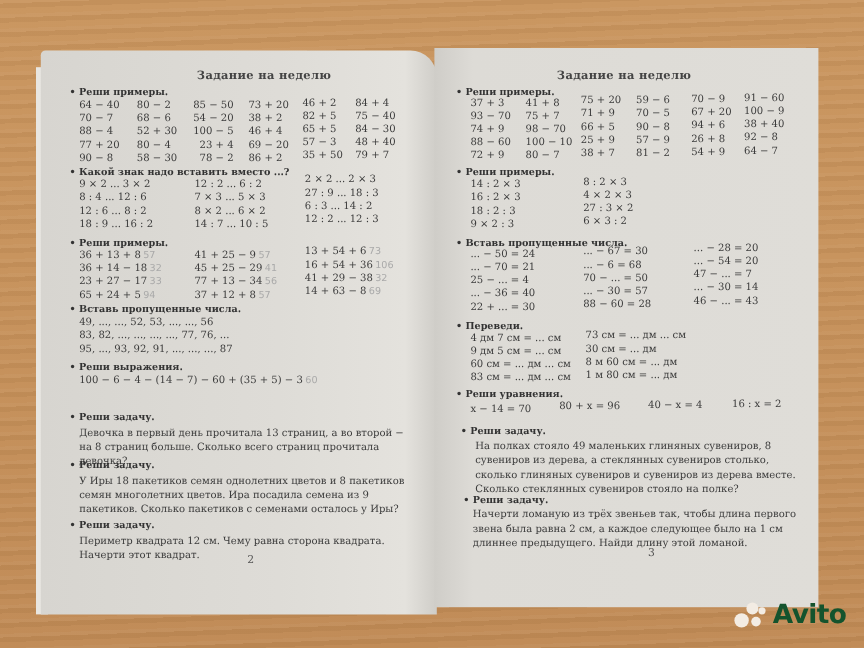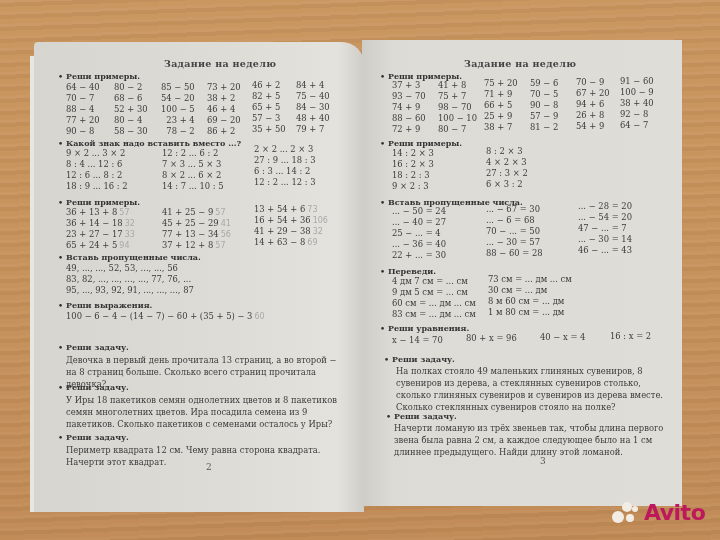--- a/index.html
+++ b/index.html
@@ -19,21 +19,21 @@
   .title{font-size:9.5px;font-weight:bold;letter-spacing:0.3px;color:#444;}
   .sec{font-size:8px;font-weight:bold;color:#333;}
   .sec::before{content:"• ";}
   .t{font-size:8.4px;color:#3b3b3b;line-height:11px;}
   .ans{color:#a9a9a9;font-family:"DejaVu Sans","Liberation Sans",sans-serif;font-size:8px;margin-left:2px;}
   .para{white-space:normal;font-size:8.4px;line-height:12px;color:#3b3b3b;}
   .pn{font-size:9px;color:#555;}
   .avito{position:absolute;left:612px;top:500px;display:flex;align-items:center;gap:4px;}
   .dots{position:relative;width:28px;height:22px;}
   .dot{position:absolute;background:#f3ece3;border-radius:50%;}
-  .avito-text{font-family:"DejaVu Sans","Liberation Sans",sans-serif;font-size:22px;font-weight:bold;color:#be185d;letter-spacing:-0.5px;}
+  .avito-text{font-family:"DejaVu Sans","Liberation Sans",sans-serif;font-size:22px;font-weight:bold;color:#14532d;letter-spacing:-0.5px;}
 </style>
 </head>
 <body>
 
 <div class="grain"></div>
 
 <div class="page-left-under"></div>
 
 <div class="page page-left">
   <div class="abs title" style="left:130px;top:16px;">Задание на неделю</div>
@@ -203,21 +203,21 @@
   <div class="abs" style="left:124px;top:106px;">
     <div class="t">8 : 2 × 3</div>
     <div class="t">4 × 2 × 3</div>
     <div class="t">27 : 3 × 2</div>
     <div class="t">6 × 3 : 2</div>
   </div>
 
   <div class="abs sec" style="left:18px;top:157px;">Вставь пропущенные числа.</div>
   <div class="abs" style="left:30px;top:166px;">
     <div class="t">... − 50 = 24</div>
-    <div class="t">... − 40 = 27</div>
+    <div class="t">... − 70 = 21</div>
     <div class="t">25 − ... = 4</div>
     <div class="t">... − 36 = 40</div>
     <div class="t">22 + ... = 30</div>
   </div>
   <div class="abs" style="left:124px;top:164px;">
     <div class="t">... − 67 = 30</div>
     <div class="t">... − 6 = 68</div>
     <div class="t">70 − ... = 50</div>
     <div class="t">... − 30 = 57</div>
     <div class="t">88 − 60 = 28</div>

